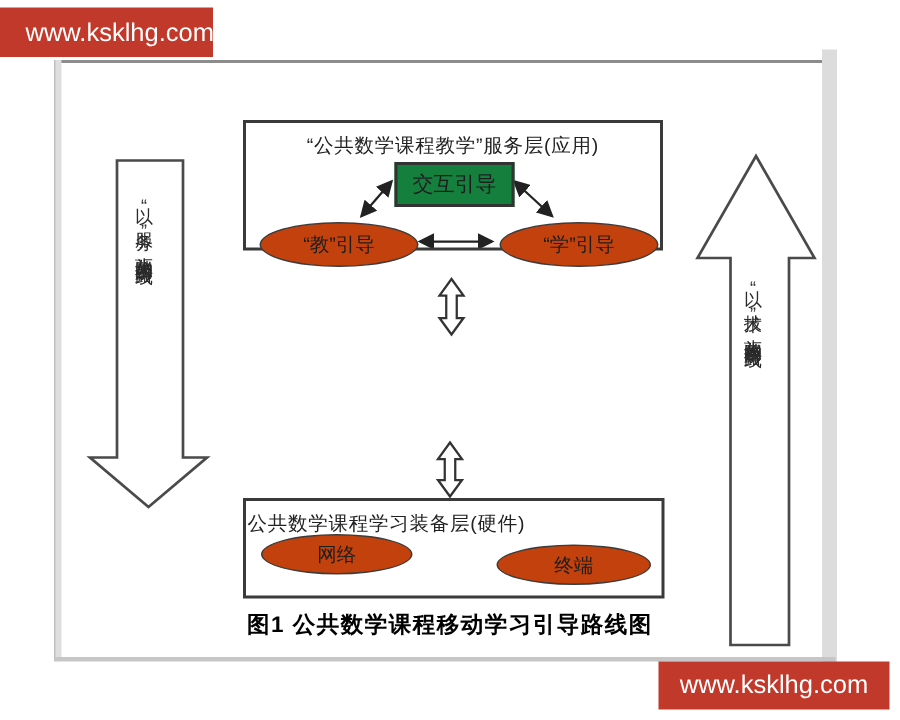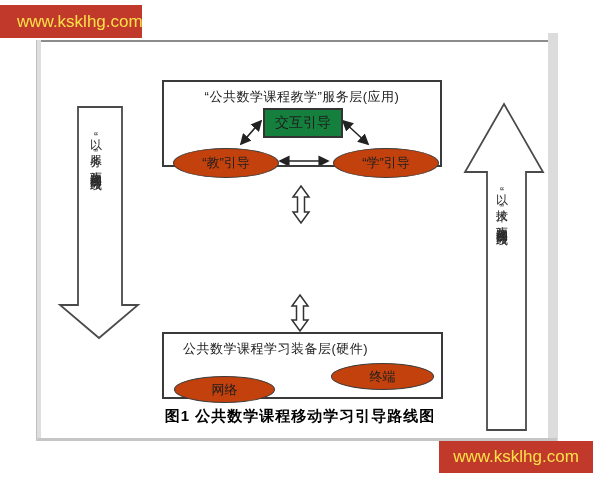--- a/index.html
+++ b/index.html
@@ -10,21 +10,21 @@
     height: 480px;
     background: #ffffff;
     font-family: "Liberation Sans", sans-serif;
     color: #1e1e1e;
     overflow: hidden;
   }
   
   .banner {
     position: absolute;
     background: #c0392b;
-    color: #fde047;
+    color: #ffffff;
     font-size: 17px;
     white-space: nowrap;
   }
   .banner-top {
     left: 0; top: 5px; width: 142px; height: 33px;
     line-height: 33px; padding-left: 17px;
   }
   .banner-bottom {
     left: 439px; top: 441px; width: 154px; height: 32px;
     line-height: 32px; text-align: center;
@@ -48,21 +48,21 @@
   .box-support   { left: 163px; top: 226px; width: 281px; height: 68px; }
   .box-equipment { left: 162px; top: 332px; width: 281px; height: 67px; }
   .layer-title {
     text-align: center;
     font-size: 13px;
     margin-top: 6px;
     letter-spacing: 0.5px;
     color: #222222;
     white-space: nowrap;
   }
-  .title-left { text-align: left; padding-left: 19px; }
+  .title-left { text-align: left; padding-left: 1px; }
   .node-rect {
     position: absolute;
     border: 2px solid #333333;
     background: #15803d;
     display: flex; align-items: center; justify-content: center;
     font-size: 14px;
     white-space: nowrap;
     z-index: 3;
   }
   .ellipse {
@@ -72,21 +72,21 @@
     background: #c2410c;
     display: flex; align-items: center; justify-content: center;
     font-size: 13px;
     white-space: nowrap;
     z-index: 3;
   }
   .el-teach    { left: 9px;   top: 66px; width: 106px; height: 30px; }
   .el-learn    { left: 169px; top: 66px; width: 106px; height: 30px; }
   .el-platform { left: 10px;  top: 29px; width: 130px; height: 28px; }
   .el-resource { left: 156px; top: 29px; width: 124px; height: 28px; }
-  .el-network  { left: 10px;  top: 42px; width: 101px; height: 27px; text-align: right; }
+  .el-network  { left: 10px;  top: 22px; width: 101px; height: 27px; text-align: right; }
   .el-terminal { left: 167px; top: 29px; width: 103px; height: 27px; }
   .rect-interaction { left: 99px; top: 26px; width: 80px; height: 30px; }
   
   .vlabel {
     position: absolute;
     writing-mode: vertical-rl;
     text-orientation: upright;
     font-size: 12px;
     letter-spacing: 1px;
     color: #2a2a2a;

